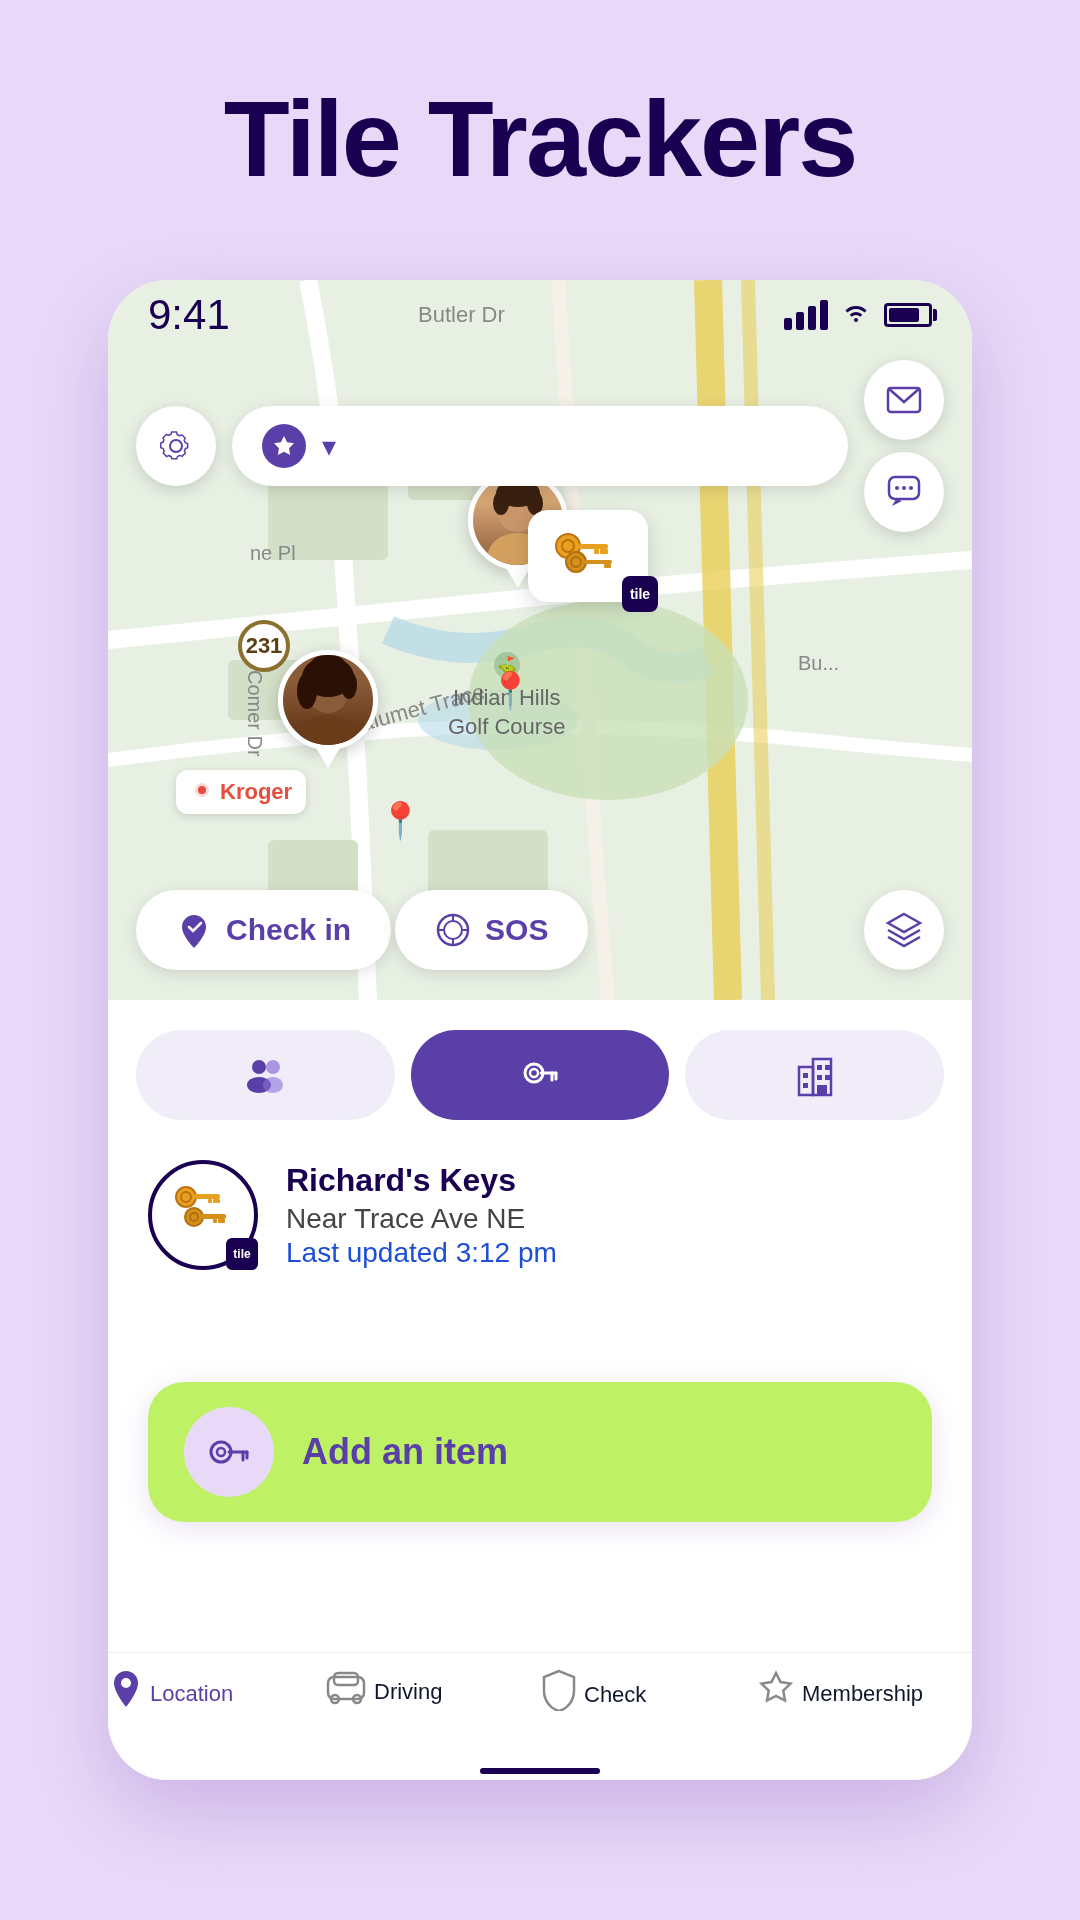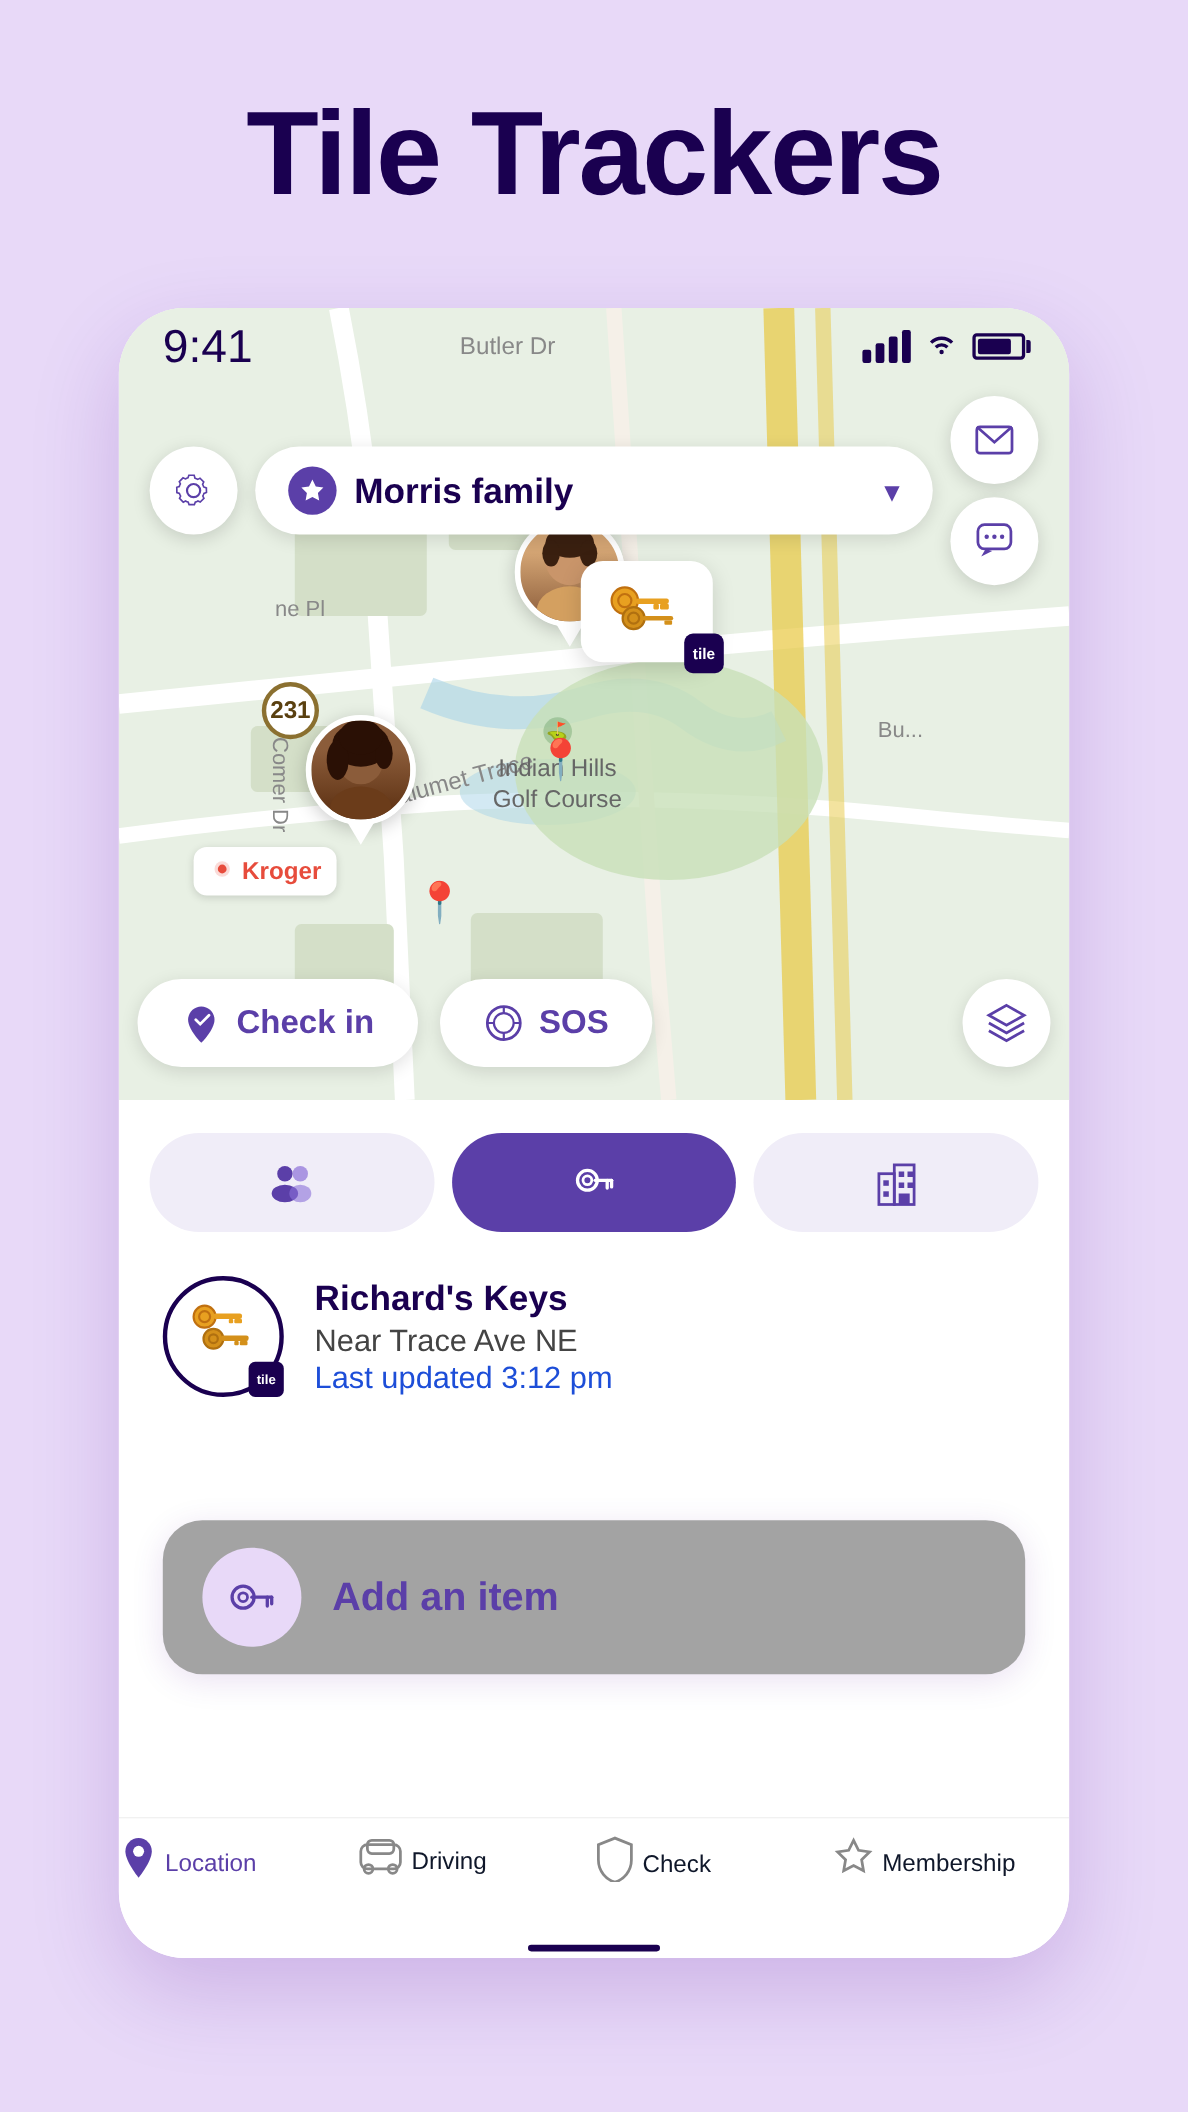--- a/index.html
+++ b/index.html
@@ -259,22 +259,22 @@
     }
 
     
     .map-bottom-btns {
       position: absolute;
       bottom: 30px;
       left: 0; right: 0;
       display: flex;
       align-items: center;
       justify-content: center;
-      gap: 20px;
-      padding: 0 17px;
+      gap: 4px;
+      padding: 0 28px;
       z-index: 20;
     }
     .checkin-btn {
       background: white;
       border-radius: 40px;
       height: 80px;
       padding: 0 40px;
       display: flex;
       align-items: center;
       gap: 14px;
@@ -401,21 +401,21 @@
       color: #1d4ed8;
       margin-top: 2px;
     }
 
     
     .add-item-card {
       position: absolute;
       bottom: 128px;
       left: 0; right: 0;
       margin: 0 40px;
-      background: #a3a3a3;
+      background: #bef264;
       border-radius: 36px;
       height: 140px;
       display: flex;
       align-items: center;
       padding: 0 36px;
       gap: 28px;
       box-shadow: 0 6px 30px rgba(80,0,150,0.12);
       z-index: 30;
     }
     .add-item-icon-wrap {
@@ -592,21 +592,20 @@
           <path d="M18 11a7 7 0 1 0 0 14A7 7 0 0 0 18 11zm0 12a5 5 0 1 1 0-10 5 5 0 0 1 0 10z" fill="#5b3fa8"></path>
           <path d="M29.5 15.5l-2.3-.8a9.8 9.8 0 0 0-1-2.4l1-2.1-3.4-3.4-2.1 1a9.8 9.8 0 0 0-2.4-1L18.5 4h-4.8l-.8 2.3c-.9.3-1.7.7-2.4 1.1L8.4 6.4 5 9.8l1 2.1c-.4.7-.8 1.5-1 2.4L2.7 15l.1 4.8 2.3.8c.3.9.7 1.7 1.1 2.4l-1 2.1 3.4 3.4 2.1-1c.7.4 1.5.8 2.4 1l.8 2.3h4.8l.8-2.3c.9-.3 1.7-.7 2.4-1.1l2.1 1 3.4-3.4-1-2.1c.4-.7.8-1.5 1-2.4l2.3-.8-.1-4.8z" fill="none" stroke="#5b3fa8" stroke-width="1.5"></path>
         </svg>
       </div>
       <div class="family-selector">
         <div class="family-star">
           <svg width="24" height="24" viewBox="0 0 24 24">
               <path d="M12 2l3.09 6.26L22 9.27l-5 4.87 1.18 6.88L12 17.77l-6.18 3.25L7 14.14 2 9.27l6.91-1.01L12 2z" fill="white"></path>
             </svg>
         </div>
-        <span class="family-name">Morris family</span>
         <span class="chevron-down">▾</span>
       </div>
       <div class="right-nav-btns">
         <div class="nav-btn">
           <svg width="36" height="28" viewBox="0 0 36 28">
             <rect x="2" y="2" width="32" height="24" rx="3" stroke="#5b3fa8" stroke-width="2.5" fill="none"></rect>
             <polyline points="2,2 18,16 34,2" stroke="#5b3fa8" stroke-width="2.5" fill="none"></polyline>
           </svg>
         </div>
         <div class="nav-btn">

